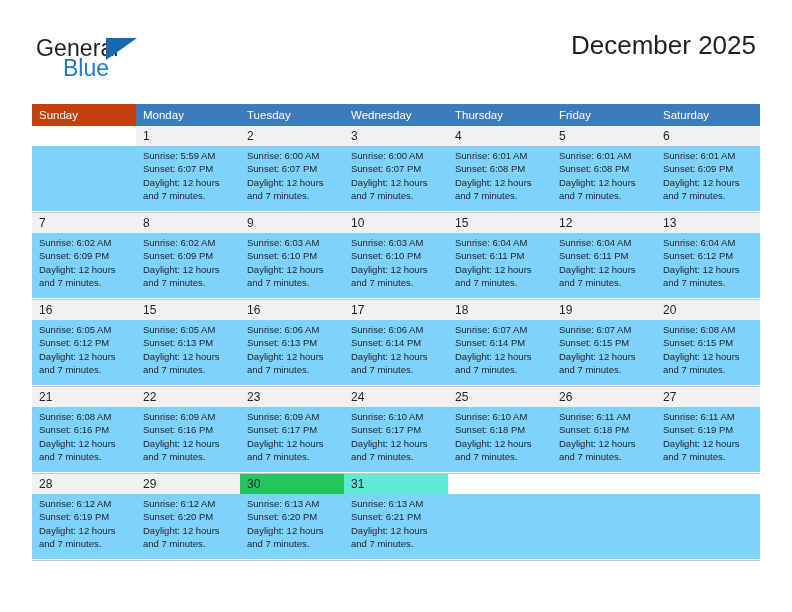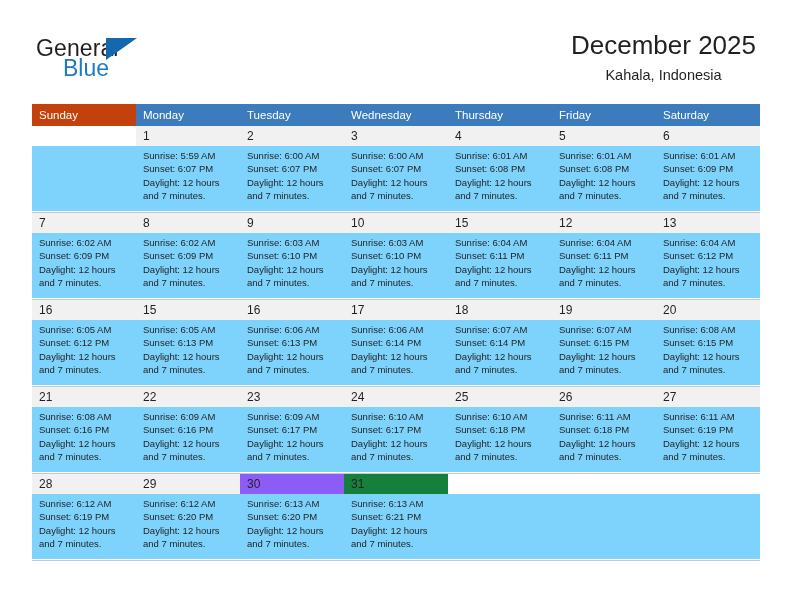--- a/index.html
+++ b/index.html
@@ -144,21 +144,20 @@
   <div class="top">
 
     <div class="brand">
       <span class="brand-general">General</span>
       <span class="brand-flag" style="border-left-color: rgb(20, 104, 173);"></span>
       <span class="brand-blue" style="color: rgb(31, 122, 196);">Blue</span>
     </div>
 
     <div class="title-wrap">
       <div class="cal-title">December 2025</div>
-      <div class="cal-sub">Kahala, Indonesia</div>
     </div>
 
   </div>
 
   <table class="cal">
     <colgroup>
       <col>
         <col>
         <col>
         <col>
@@ -417,22 +416,22 @@
           <td></td>
           <td></td>
           <td></td>
           <td></td>
           <td></td>
           <td></td>
         </tr>
         <tr class="wk-daynum">
           <td style="background: rgb(241, 241, 241);">28</td>
           <td style="background: rgb(241, 241, 241);">29</td>
-          <td style="background: #8b5cf6;">30</td>
-          <td style="background: #15803d; margin-left: 46px;">31</td>
+          <td style="background: #22c55e;">30</td>
+          <td style="background: #5eead4; margin-left: 46px;">31</td>
           <td class="blank"></td>
           <td class="blank"></td>
           <td class="blank"></td>
         </tr>
         <tr class="wk-body">
           <td>
             <span class="cell-line">Sunrise: 6:12 AM</span>
             <span class="cell-line">Sunset: 6:19 PM</span>
             <span class="cell-line">Daylight: 12 hours</span>
             <span class="cell-line">and 7 minutes.</span>

